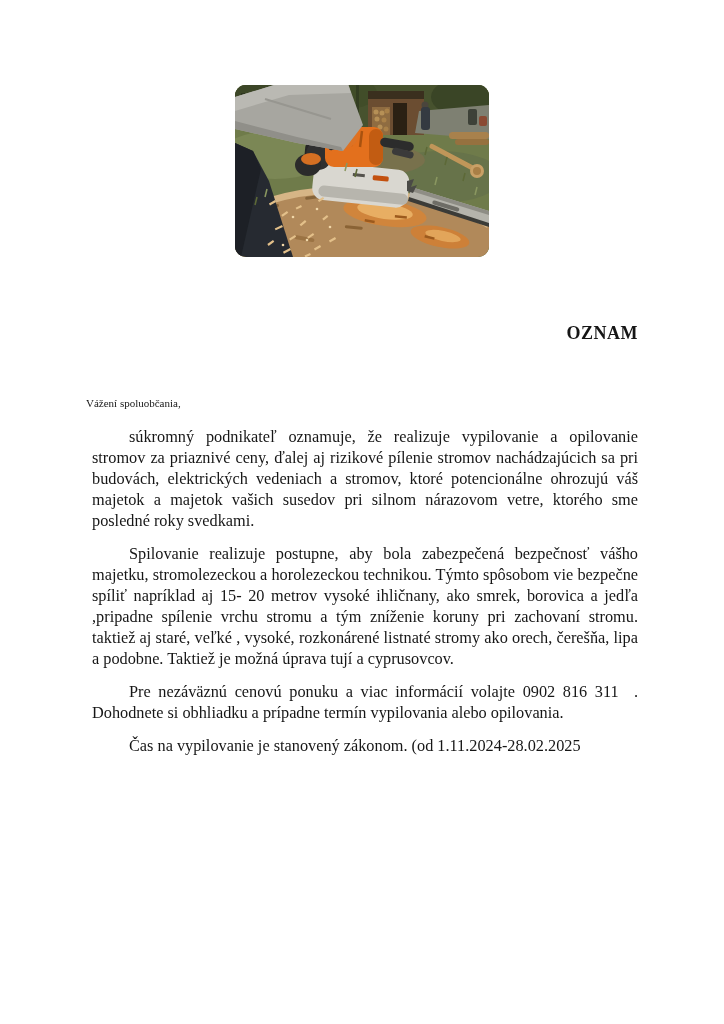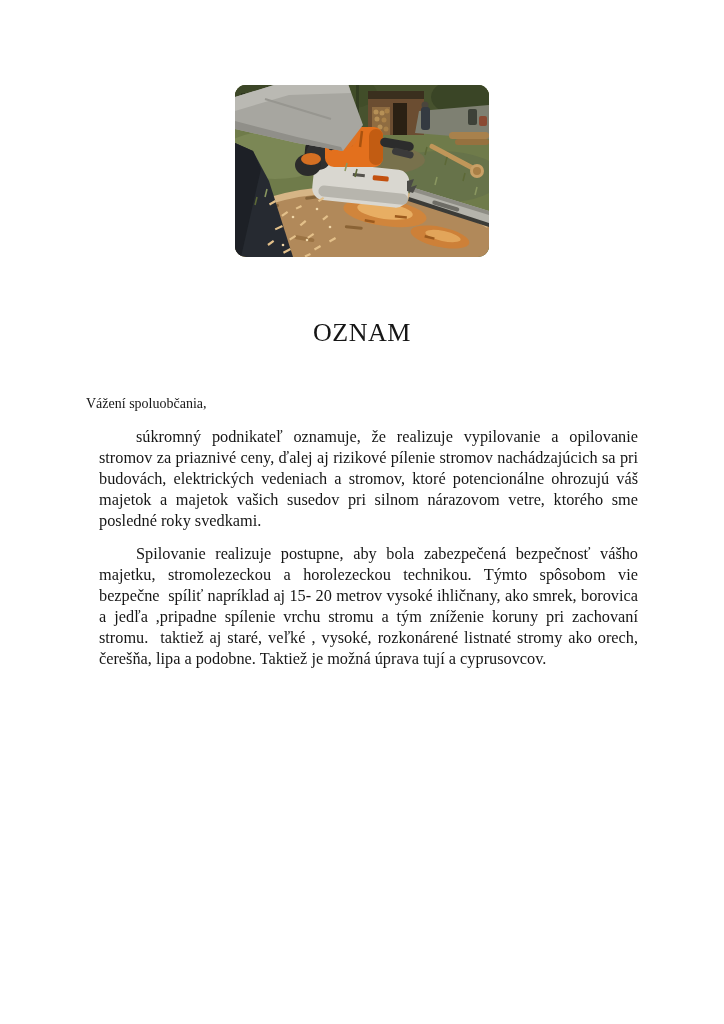--- a/index.html
+++ b/index.html
@@ -18,33 +18,33 @@
     display:block;
     width:254px; height:172px;
     margin:0 auto;
     border-radius:11px;
     overflow:hidden;
     background:#6f7b4a;
   }
   .photo svg { display:block; width:100%; height:100%; }
   .title {
     margin:62px 0 0 0;
-    font-size:26px;
+    font-size:18px;
     line-height:28px;
-    font-weight:400;
-    text-align:center;
+    font-weight:700;
+    text-align:right;
     letter-spacing:0.5px;
   }
   .salutation {
     margin:46px 0 0 0;
-    font-size:14px;
+    font-size:11px;
     line-height:21px;
   }
   p.body {
-    margin:12px 0 0 13px;
+    margin:12px 0 0 6px;
     font-size:16.3px;
     line-height:21px;
     text-align:justify;
     white-space:pre-wrap;
   }
   p.body.indent { text-indent:37px; }
 </style>
 </head>
 <body>
 
@@ -188,15 +188,17 @@
   <h1 class="title">OZNAM</h1>
 
   <p class="salutation">Vážení spoluobčania,</p>
 
   <p class="body indent">súkromný podnikateľ oznamuje, že realizuje vypilovanie a opilovanie stromov za priaznivé ceny, ďalej aj rizikové pílenie stromov nachádzajúcich sa pri budovách, elektrických vedeniach a stromov, ktoré potencionálne ohrozujú váš majetok a majetok vašich susedov pri silnom nárazovom vetre, ktorého sme posledné roky svedkami.</p>
 
 
   <p class="body indent">Spilovanie realizuje postupne, aby bola zabezpečená bezpečnosť vášho majetku, stromolezeckou a horolezeckou technikou. Týmto spôsobom vie bezpečne  spíliť napríklad aj 15- 20 metrov vysoké ihličnany, ako smrek, borovica a jedľa ,pripadne spílenie vrchu stromu a tým zníženie koruny pri zachovaní stromu.  taktiež aj staré, veľké , vysoké, rozkonárené listnaté stromy ako orech, čerešňa, lipa a podobne. Taktiež je možná úprava tují a cyprusovcov.</p>
 
 
-
+  <p class="body indent">Pre nezáväznú cenovú ponuku a viac informácií volajte 0902 816 311  . Dohodnete si obhliadku a prípadne termín vypilovania alebo opilovania.</p>
+
+  <p class="body indent">Čas na vypilovanie je stanovený zákonom. (od 1.11.2024-28.02.2025</p>
 
 </div>
 
 </body></html>

